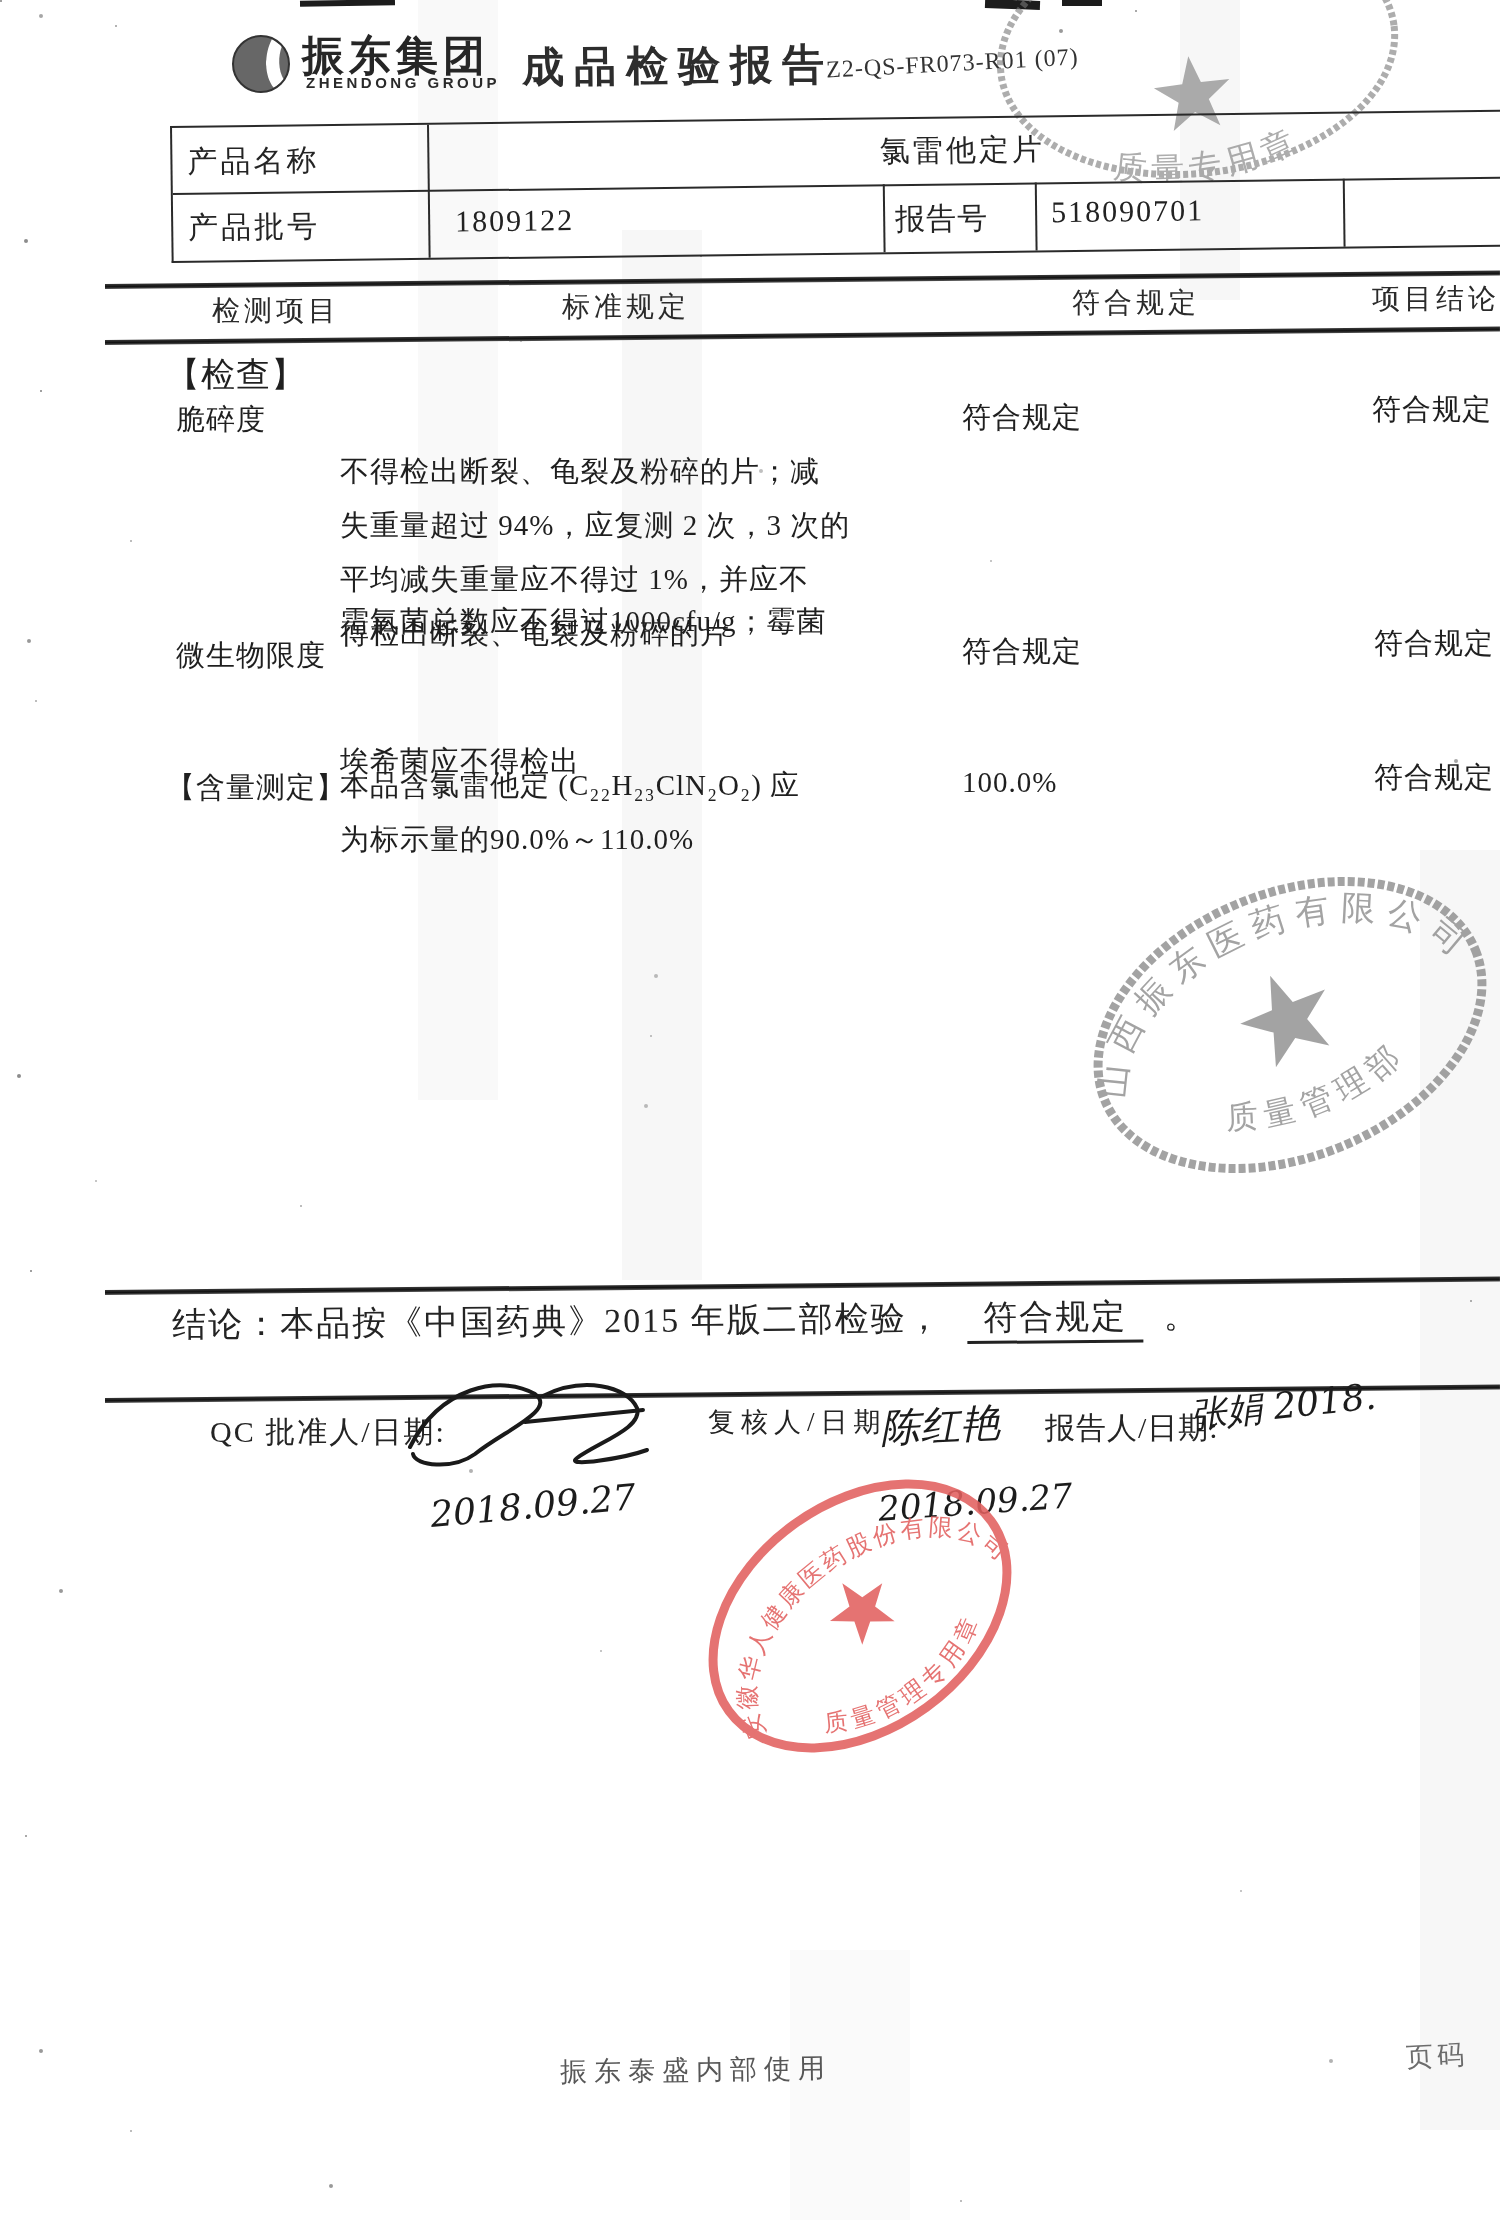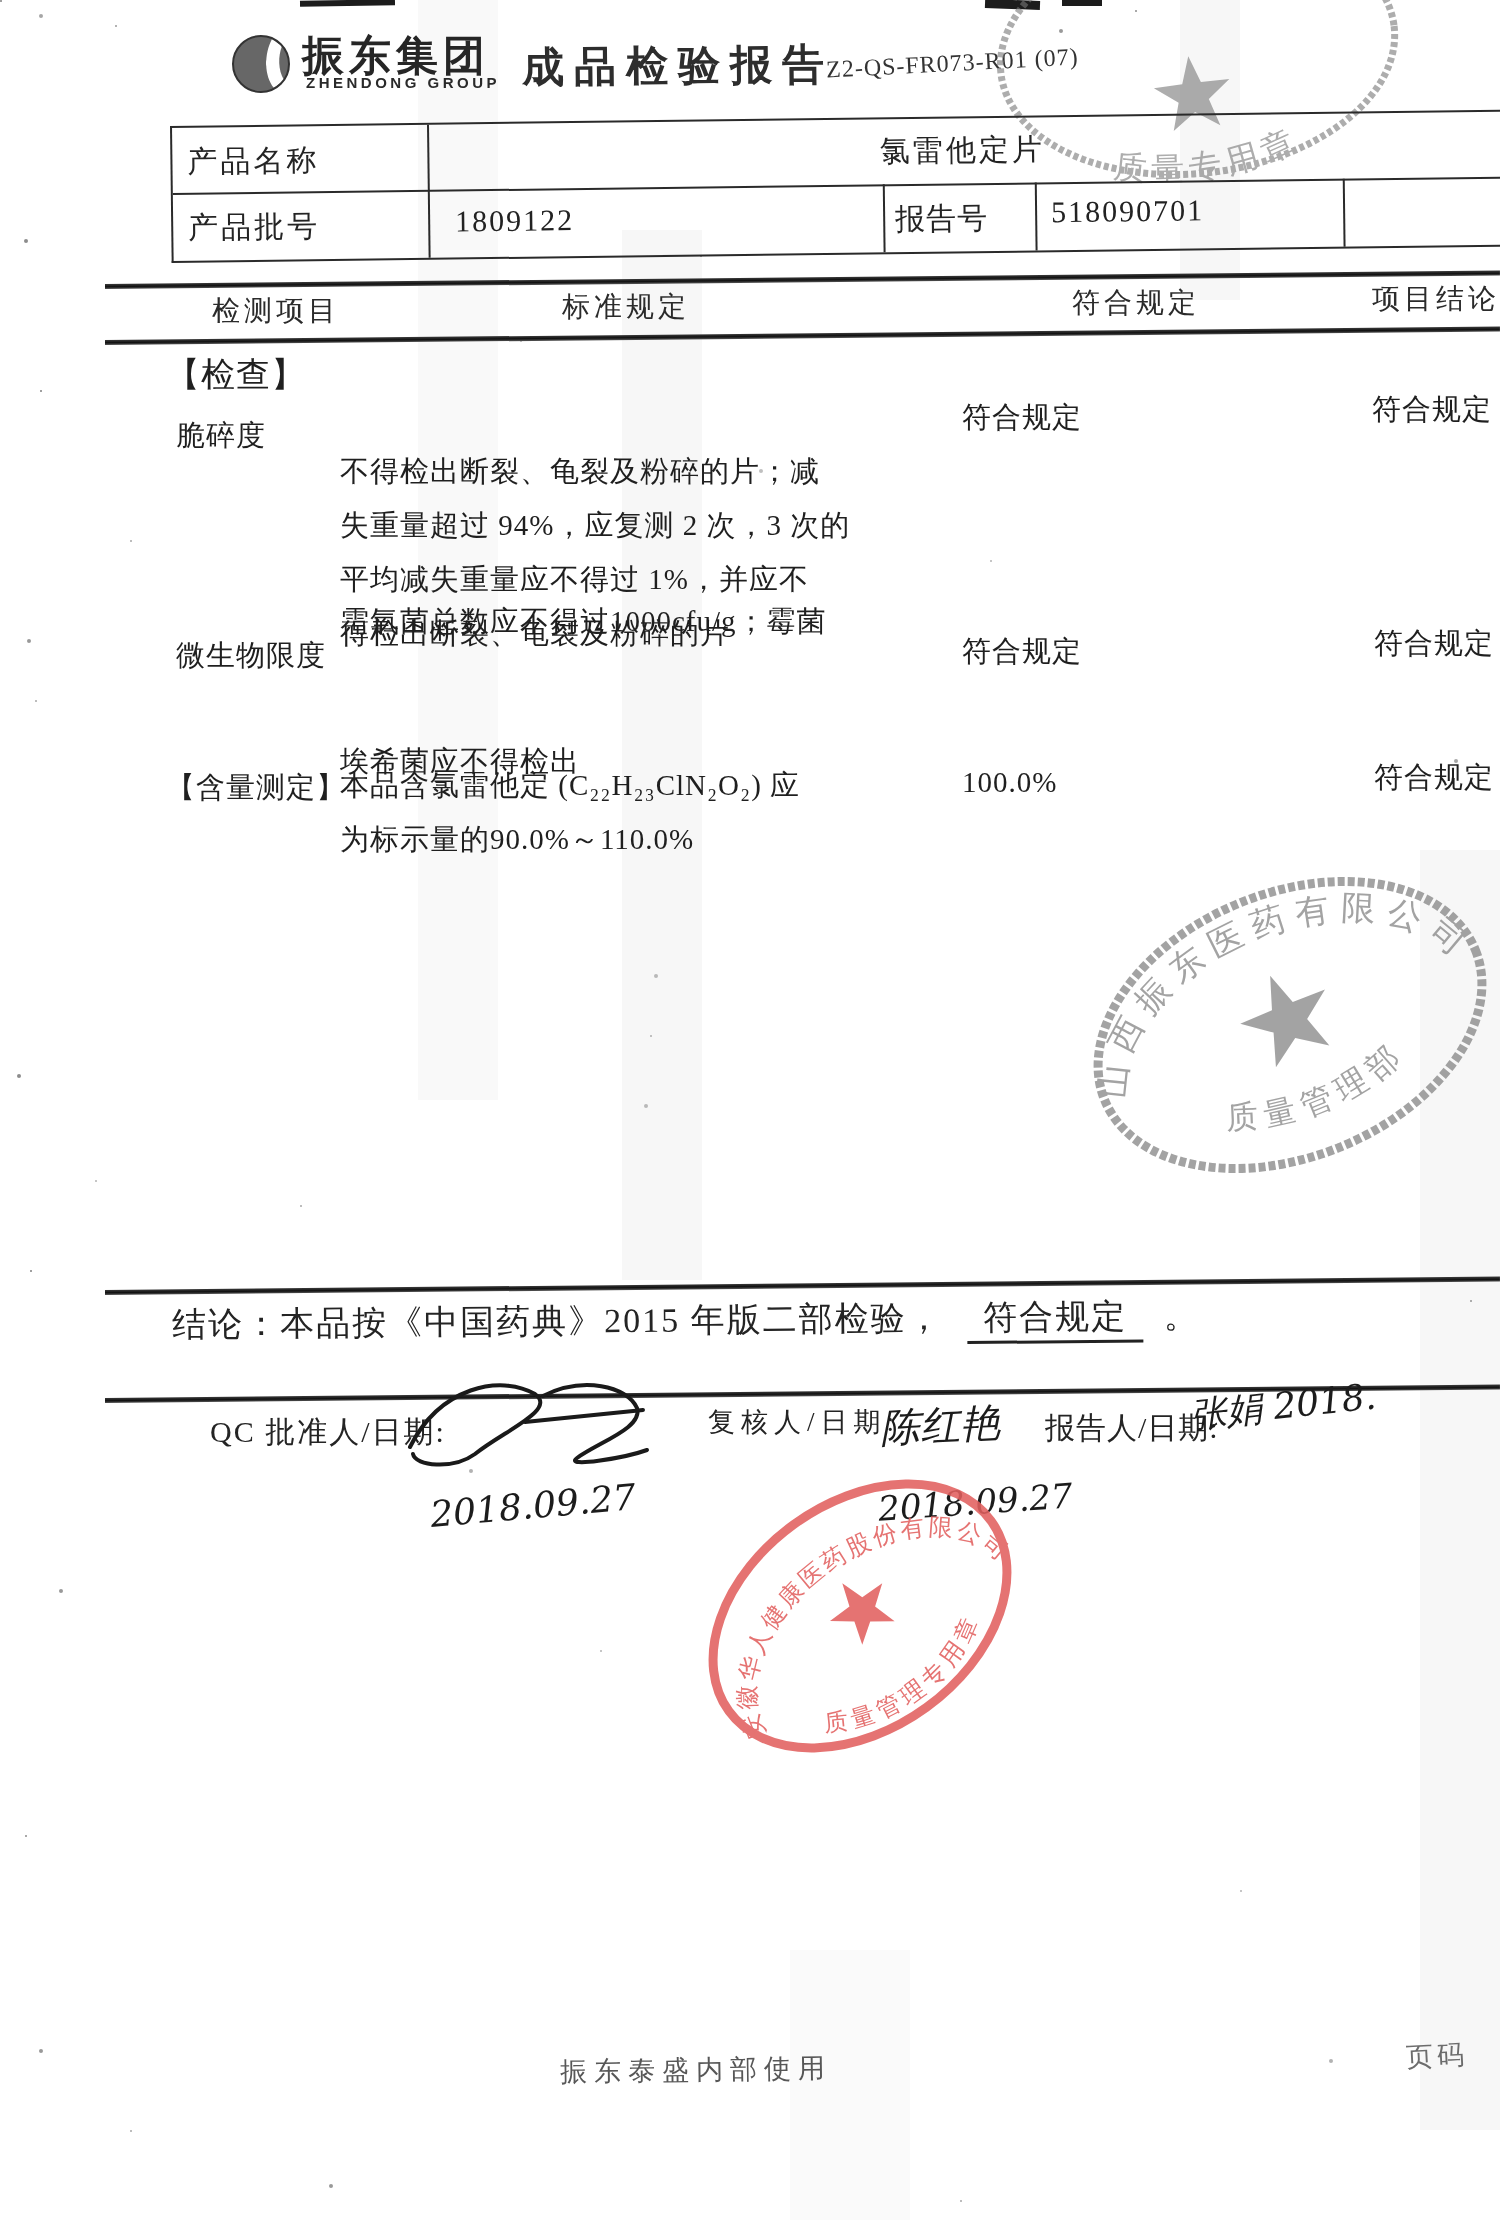--- a/index.html
+++ b/index.html
@@ -98,21 +98,21 @@
   <div class="rule" style="left:105px;top:284px;width:1395px;height:5px;"></div>
   <div class="rule" style="left:105px;top:340px;width:1395px;height:5px;"></div>
 
   <div class="hdr" style="left:212px;top:292px;">检测项目</div>
   <div class="hdr" style="left:562px;top:288px;">标准规定</div>
   <div class="hdr" style="left:1072px;top:284px;">符合规定</div>
   <div class="hdr" style="left:1372px;top:280px;">项目结论</div>
 
   <div class="body-txt cjk" style="left:166px;top:352px;font-size:34px;">【检查】</div>
 
-  <div class="body-txt cjk" style="left:176px;top:400px;margin-top:16px;">脆碎度</div>
+  <div class="body-txt cjk" style="left:176px;top:400px;">脆碎度</div>
   <div class="body-txt cjk" style="left:340px;top:452px;">不得检出断裂、龟裂及粉碎的片；减</div>
   <div class="body-txt cjk" style="left:340px;top:506px;">失重量超过 94%，应复测 2 次，3 次的</div>
   <div class="body-txt cjk" style="left:340px;top:560px;">平均减失重量应不得过 1%，并应不</div>
   <div class="body-txt cjk" style="left:340px;top:614px;">得检出断裂、龟裂及粉碎的片</div>
   <div class="body-txt cjk" style="left:962px;top:398px;">符合规定</div>
   <div class="body-txt cjk" style="left:1372px;top:390px;">符合规定</div>
 
   <div class="body-txt cjk" style="left:176px;top:636px;">微生物限度</div>
   <div class="body-txt cjk" style="left:340px;top:602px;">需氧菌总数应不得过1000cfu/g；霉菌</div>
   <div class="body-txt cjk" style="left:340px;top:742px;">埃希菌应不得检出</div>

